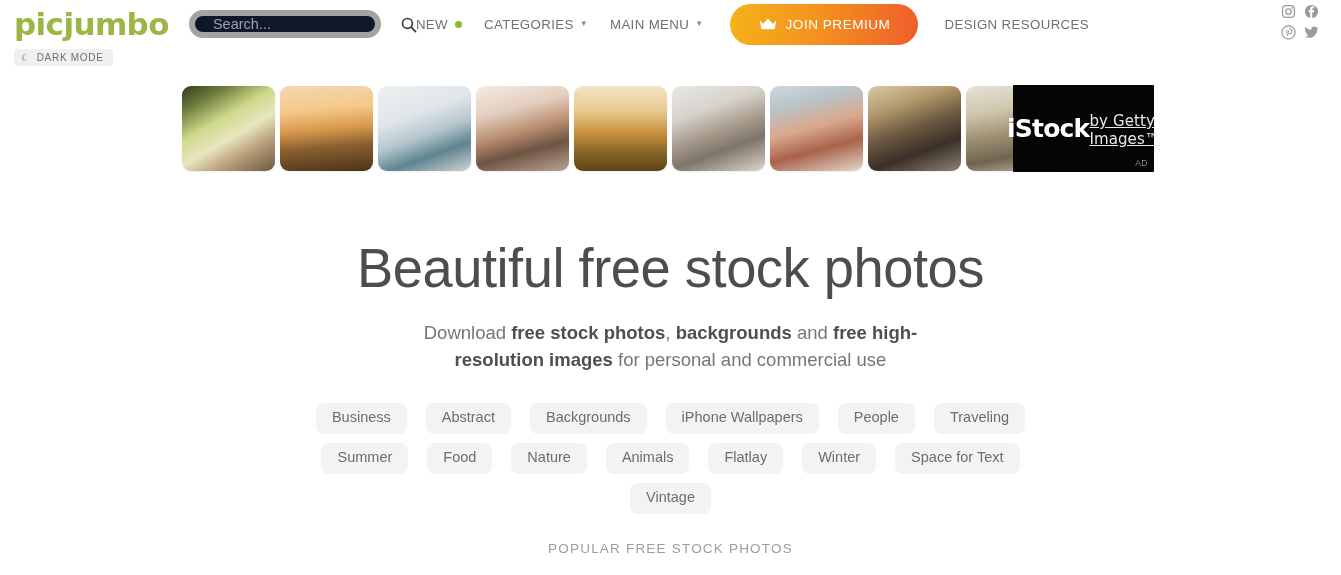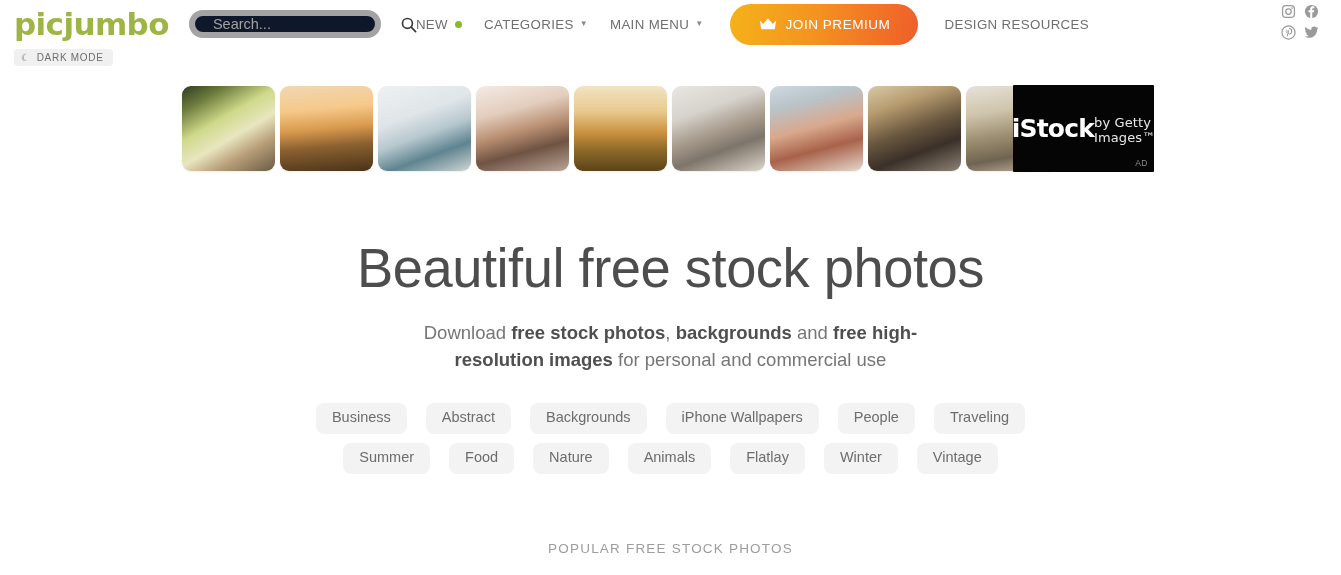--- a/index.html
+++ b/index.html
@@ -184,24 +184,25 @@
   .istock-main {
     color: #ffffff;
     font-size: 25px;
     font-weight: bold;
     letter-spacing: -0.8px;
     line-height: 1;
     font-family: "DejaVu Sans", sans-serif;
   }
   .istock-sub {
     color: #e8e8e8;
-    font-size: 13px;
+    font-size: 15px;
     letter-spacing: 0.1px;
     margin-top: 3px;
     font-family: "DejaVu Sans", sans-serif;
+    text-decoration: underline;
   }
   .ad-tag {
     position: absolute;
     right: 6px;
     bottom: 4px;
     font-size: 8.5px;
     color: #8d8d8d;
     letter-spacing: 0.5px;
   }
 
@@ -354,16 +355,17 @@
     <div class="tag">Backgrounds</div>
     <div class="tag">iPhone Wallpapers</div>
     <div class="tag">People</div>
     <div class="tag">Traveling</div>
     <div class="tag">Summer</div>
     <div class="tag">Food</div>
     <div class="tag">Nature</div>
     <div class="tag">Animals</div>
     <div class="tag">Flatlay</div>
     <div class="tag">Winter</div>
+    <div class="tag">Space for Text</div>
     <div class="tag">Vintage</div>
   </div>
 
 <div class="section-title">POPULAR FREE STOCK PHOTOS</div>
 
 </body></html>

